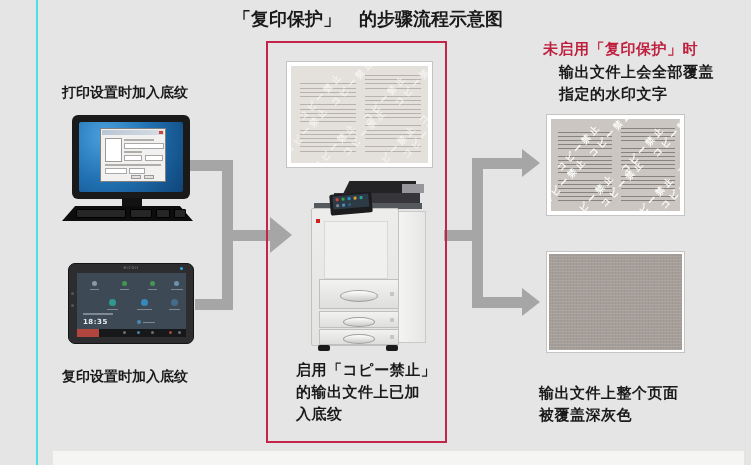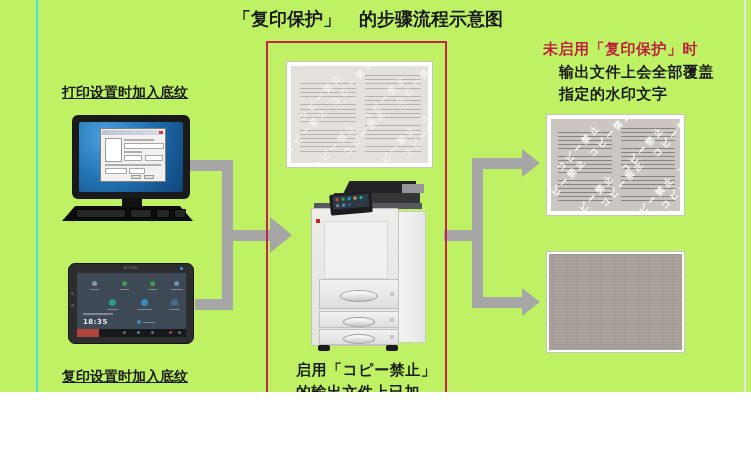--- a/index.html
+++ b/index.html
@@ -1,22 +1,22 @@
 <!DOCTYPE html>
 <html><head>
 <meta charset="utf-8">
 <style>
   html,body{margin:0;padding:0;}
-  #canvas{position:relative;width:751px;height:392px;background:#bef264;overflow:hidden;
+  #canvas{position:relative;width:751px;height:465px;background:#e5e5e5;overflow:hidden;
           font-family:"DejaVu Sans",sans-serif;}
   .cyan{position:absolute;left:36px;top:0;width:2px;height:465px;background:#45e3e3;}
   .rline{position:absolute;left:744px;top:0;width:2px;height:465px;background:#e4e4e2;}
   .bband{position:absolute;left:53px;top:451px;width:691px;height:14px;background:#f5f5f3;}
   .title{position:absolute;left:233px;top:7px;font-size:18px;font-weight:bold;color:#1a1a1a;letter-spacing:0px;}
-  .lbl{position:absolute;font-size:14px;font-weight:bold;color:#1a1a1a;white-space:pre;text-decoration:underline;}
+  .lbl{position:absolute;font-size:14px;font-weight:bold;color:#1a1a1a;white-space:pre;}
   .bar{position:absolute;background:#a6a6a6;}
   .head{position:absolute;width:0;height:0;border-style:solid;border-color:transparent;}
   .redbox{position:absolute;left:266px;top:41px;width:181px;height:402px;border:2px solid #c42449;box-sizing:border-box;background:transparent;}
 
   
   .doc{position:absolute;background:#ffffff;border:1px solid #c6c4c2;box-sizing:border-box;}
   .doc .inner{position:absolute;left:4px;top:4px;right:4px;bottom:4px;overflow:hidden;}
   .doc .col{position:absolute;top:9px;bottom:8px;}
   .gap{position:absolute;height:4px;}
   .wm{position:absolute;font-weight:bold;white-space:nowrap;transform:rotate(-48deg);letter-spacing:3px;}
@@ -259,13 +259,15 @@
       <div class="wm" style="left:30px;top:8px;font-size:9px;color:rgba(255,255,255,0.92);">コピー禁止</div>
       <div class="wm" style="left:62px;top:24px;font-size:9px;color:rgba(255,255,255,0.92);">コピー禁止</div>
       <div class="wm" style="left:94px;top:8px;font-size:9px;color:rgba(255,255,255,0.92);">コピー禁止</div>
       <div class="wm" style="left:118px;top:26px;font-size:9px;color:rgba(255,255,255,0.92);">コピー禁止</div>
     </div>
   </div>
 
   <div class="graysample">
     <div class="fill"></div>
   </div>
+  <div class="rtxt" style="left:539px;top:382px;">输出文件上整个页面
+被覆盖深灰色</div>
 </div>
 
 </body></html>

